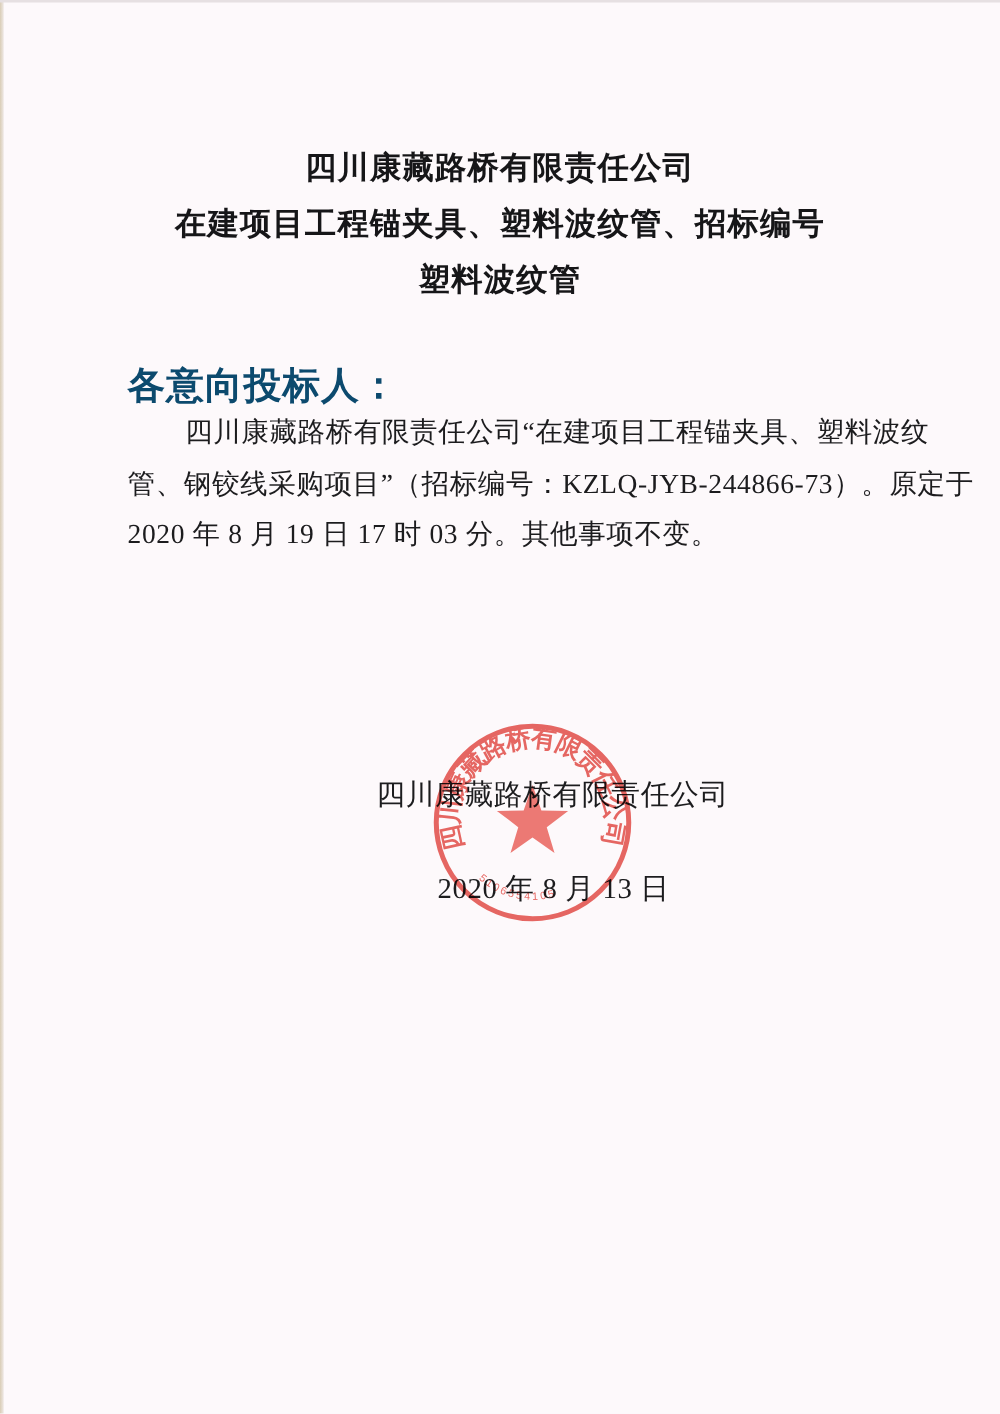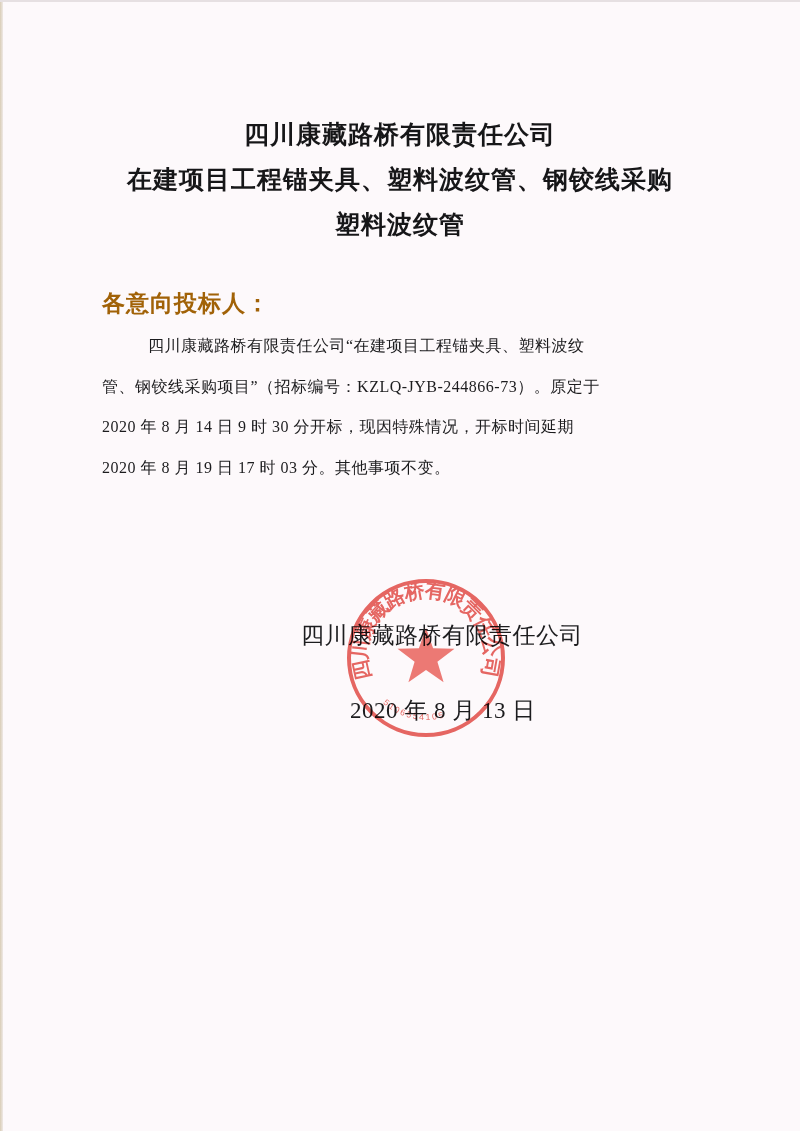--- a/index.html
+++ b/index.html
@@ -42,33 +42,33 @@
     font-weight: 700;
     font-size: 25px;
     line-height: 45px;
     letter-spacing: 1px;
     color: #161618;
   }
 
   .salutation {
     position: absolute;
     left: 102px; top: 288px;
-    font-size: 23px;
+    font-size: 30px;
     font-weight: 700;
     letter-spacing: 1px;
-    color: #a16207;
+    color: #0c4a6e;
   }
 
   .body-block {
     position: absolute;
     left: 102px; top: 326px;
     width: 618px;
   }
   .body-line {
-    font-size: 16px;
+    font-size: 22px;
     line-height: 40.5px;
     white-space: nowrap;
     letter-spacing: 0.5px;
     color: #1c1c1e;
   }
   .body-line.indent { text-indent: 46px; }
 
   .signature-company {
     position: absolute;
     left: 301px; top: 620px;
@@ -107,30 +107,29 @@
 </style>
 </head>
 <body>
 
 <div class="page">
   <div class="scan-edge-left"></div>
   <div class="scan-edge-top"></div>
 
   <div class="title-block">
     <div class="title-line">四川康藏路桥有限责任公司</div>
-    <div class="title-line">在建项目工程锚夹具、塑料波纹管、钢铰线采购</div>
+    <div class="title-line">在建项目工程锚夹具、塑料波纹管、招标编号</div>
     <div class="title-line">塑料波纹管</div>
   </div>
 
   <div class="salutation">各意向投标人：</div>
 
   <div class="body-block">
     <div class="body-line indent">四川康藏路桥有限责任公司“在建项目工程锚夹具、塑料波纹</div>
     <div class="body-line">管、钢铰线采购项目”（招标编号：KZLQ-JYB-244866-73）。原定于</div>
-    <div class="body-line">2020 年 8 月 14 日 9 时 30 分开标，现因特殊情况，开标时间延期</div>
     <div class="body-line">2020 年 8 月 19 日 17 时 03 分。其他事项不变。</div>
   </div>
 
   <div class="signature-company">四川康藏路桥有限责任公司</div>
   <div class="signature-date">2020 年 8 月 13 日</div>
 
   <svg class="seal-svg" viewBox="0 0 164 168" xmlns="http://www.w3.org/2000/svg">
     <defs>
       <path id="sealTopArc" d="M 28.5 106.9 A 59 59 0 1 1 135.5 106.9" fill="none"></path>
       <path id="sealBottomArc" d="M 29.6 118.7 A 64 64 0 0 0 134.4 118.7" fill="none"></path>

